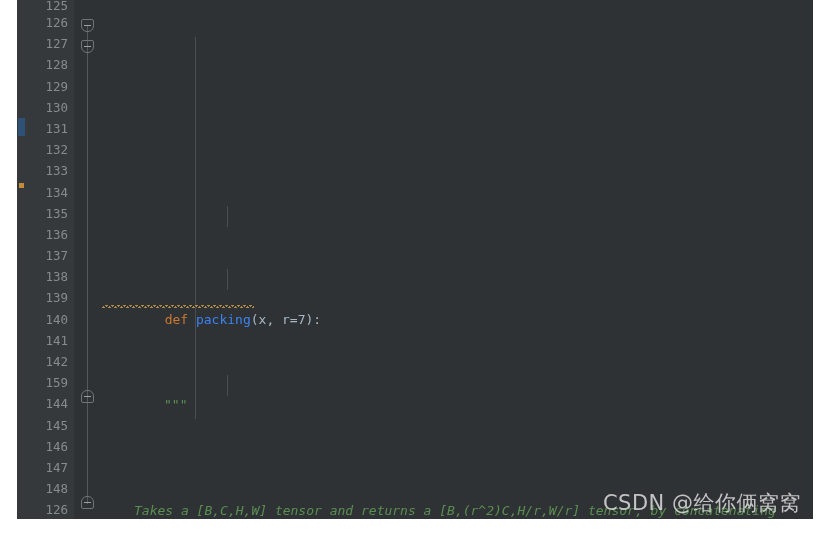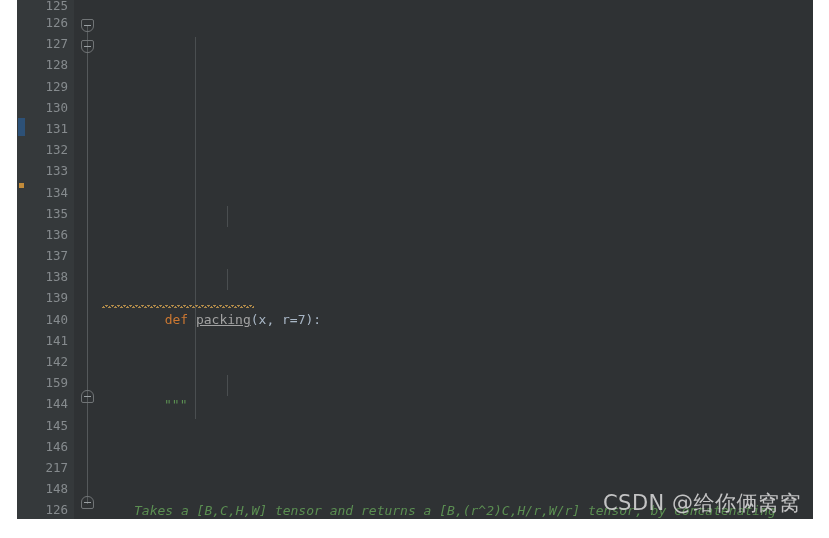--- a/index.html
+++ b/index.html
@@ -146,21 +146,21 @@
     width: 1px;
     background: #4a4e50;
   }
   #guide-1 { left: 93px; top: 37px;  height: 382px; }
   #guide-2 { left: 125px; top: 206px; height: 21px; }
   #guide-3 { left: 125px; top: 269px; height: 21px; }
   #guide-4 { left: 125px; top: 375px; height: 21px; }
 
   
   .kw      { color: #cc7832; }
-  .fn      { color: #a3a3a3; text-decoration: underline; }
+  .fn      { color: #3b82f6; }
   .punct   { color: #a9b7c6; }
   .doc     { color: #5b8f52; font-style: italic; }
   .docq    { color: #5b8f52; }
 
   
   .squiggle {
     position: absolute;
     left: 0px;
     bottom: 1px;
     height: 3px;
@@ -212,21 +212,21 @@
       <div class="lnum">137</div>
       <div class="lnum">138</div>
       <div class="lnum">139</div>
       <div class="lnum">140</div>
       <div class="lnum">141</div>
       <div class="lnum">142</div>
       <div class="lnum">159</div>
       <div class="lnum">144</div>
       <div class="lnum">145</div>
       <div class="lnum">146</div>
-      <div class="lnum">217</div>
+      <div class="lnum">147</div>
       <div class="lnum">148</div>
       <div class="lnum">126</div>
     </div>
 
     <div id="foldcol">
       <div id="foldline"></div>
       <div class="fold-marker open" style="top:19px;"></div>
       <div class="fold-marker open" style="top:40px;"></div>
       <div class="fold-marker close" style="top:390px;"></div>
       <div class="fold-marker close" style="top:496px;"></div>

